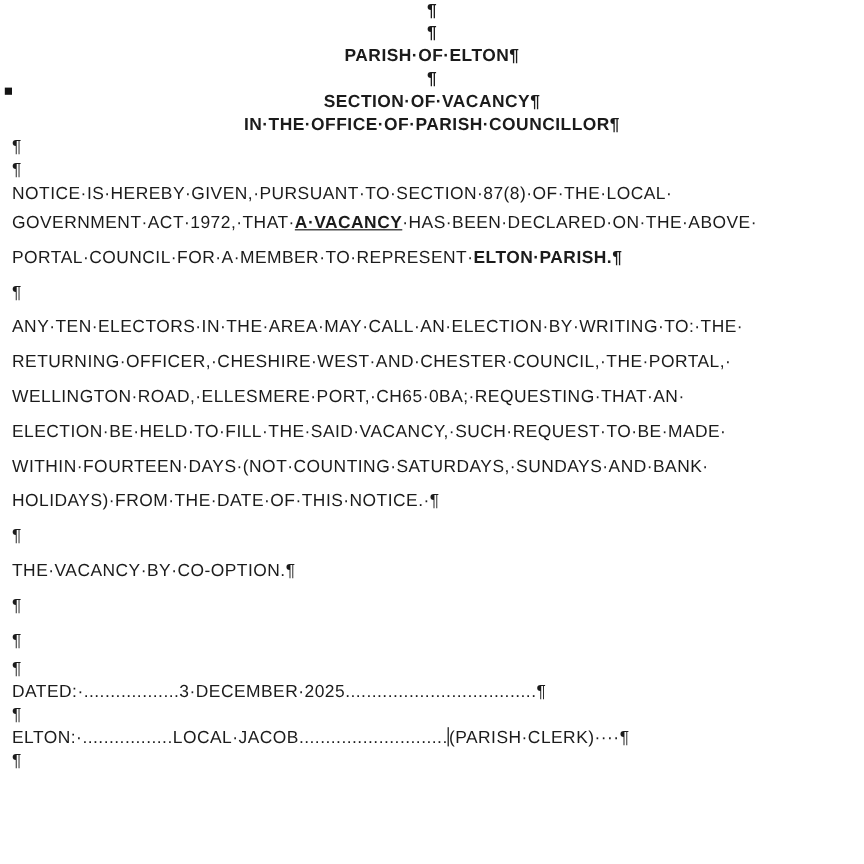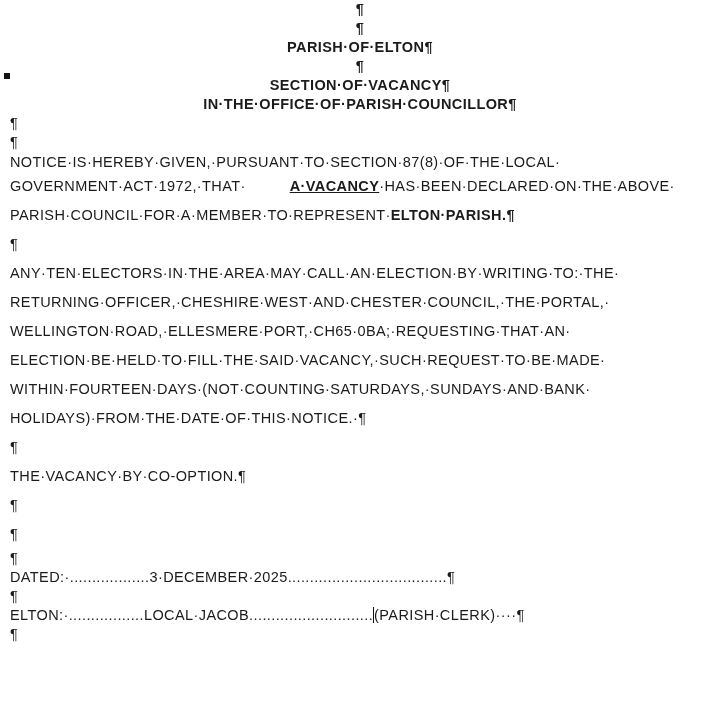--- a/index.html
+++ b/index.html
@@ -8,21 +8,21 @@
     font-family:"Liberation Sans",sans-serif;font-size:14.5px;color:#1b1b1b;
     letter-spacing:0.4px;padding:0 10px;box-sizing:border-box;overflow:hidden;
   }
   .ln{white-space:pre;}
   .s{line-height:19px;height:19px;}      
   .f{line-height:20px;height:20px;}      
   .m{line-height:29px;height:29px;}      
   .t{line-height:19px;height:19px;}      
   .c{text-align:center;}
   .b{font-weight:700;}
-  .bu{font-weight:700;text-decoration:underline;margin-left:44px;}
+  .bu{font-weight:700;text-decoration:underline;}
   .anchor{position:absolute;left:4px;top:73px;width:6px;height:6px;background:#141414;}
   .caret{display:inline-block;width:0;border-left:1.6px solid #111;height:16px;vertical-align:-3px;}
 </style>
 </head>
 <body>
 
 <div class="page">
   <div class="anchor"></div>
 
   <div class="ln s c b"><span>¶</span></div>
@@ -30,21 +30,21 @@
   <div class="ln s c b"><span>PARISH·OF·ELTON</span><span>¶</span></div>
   <div class="ln s c b"><span>¶</span></div>
   <div class="ln s c b"><span>SECTION·OF·VACANCY</span><span>¶</span></div>
   <div class="ln s c b"><span>IN·THE·OFFICE·OF·PARISH·COUNCILLOR</span><span>¶</span></div>
 
   <div class="ln s"><span>¶</span></div>
   <div class="ln s"><span>¶</span></div>
 
   <div class="ln f"><span>NOTICE·IS·HEREBY·GIVEN,·PURSUANT·TO·SECTION·87(8)·OF·THE·LOCAL·</span></div>
   <div class="ln m"><span>GOVERNMENT·ACT·1972,·THAT·</span><span class="bu">A·VACANCY</span><span>·HAS·BEEN·DECLARED·ON·THE·ABOVE·</span></div>
-  <div class="ln m"><span>PARISH·COUNCIL·FOR·A·MEMBER·TO·REPRESENT·</span><span class="b">ELTON·PARISH.</span><span class="b">¶</span></div>
+  <div class="ln m"><span>PORTAL·COUNCIL·FOR·A·MEMBER·TO·REPRESENT·</span><span class="b">ELTON·PARISH.</span><span class="b">¶</span></div>
   <div class="ln m"><span>¶</span></div>
 
   <div class="ln m"><span>ANY·TEN·ELECTORS·IN·THE·AREA·MAY·CALL·AN·ELECTION·BY·WRITING·TO:·THE·</span></div>
   <div class="ln m"><span>RETURNING·OFFICER,·CHESHIRE·WEST·AND·CHESTER·COUNCIL,·THE·PORTAL,·</span></div>
   <div class="ln m"><span>WELLINGTON·ROAD,·ELLESMERE·PORT,·CH65·0BA;·REQUESTING·THAT·AN·</span></div>
   <div class="ln m"><span>ELECTION·BE·HELD·TO·FILL·THE·SAID·VACANCY,·SUCH·REQUEST·TO·BE·MADE·</span></div>
   <div class="ln m"><span>WITHIN·FOURTEEN·DAYS·(NOT·COUNTING·SATURDAYS,·SUNDAYS·AND·BANK·</span></div>
   <div class="ln m"><span>HOLIDAYS)·FROM·THE·DATE·OF·THIS·NOTICE.·</span><span>¶</span></div>
   <div class="ln m"><span>¶</span></div>
 

